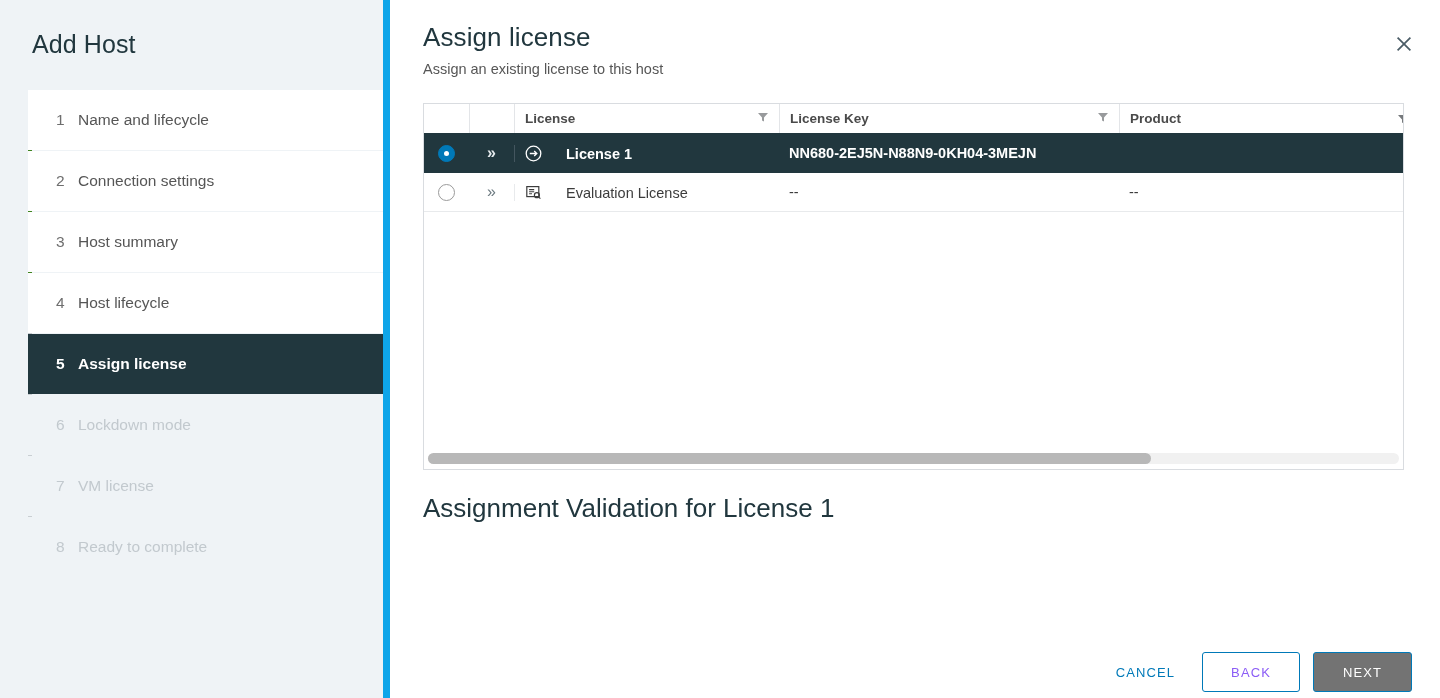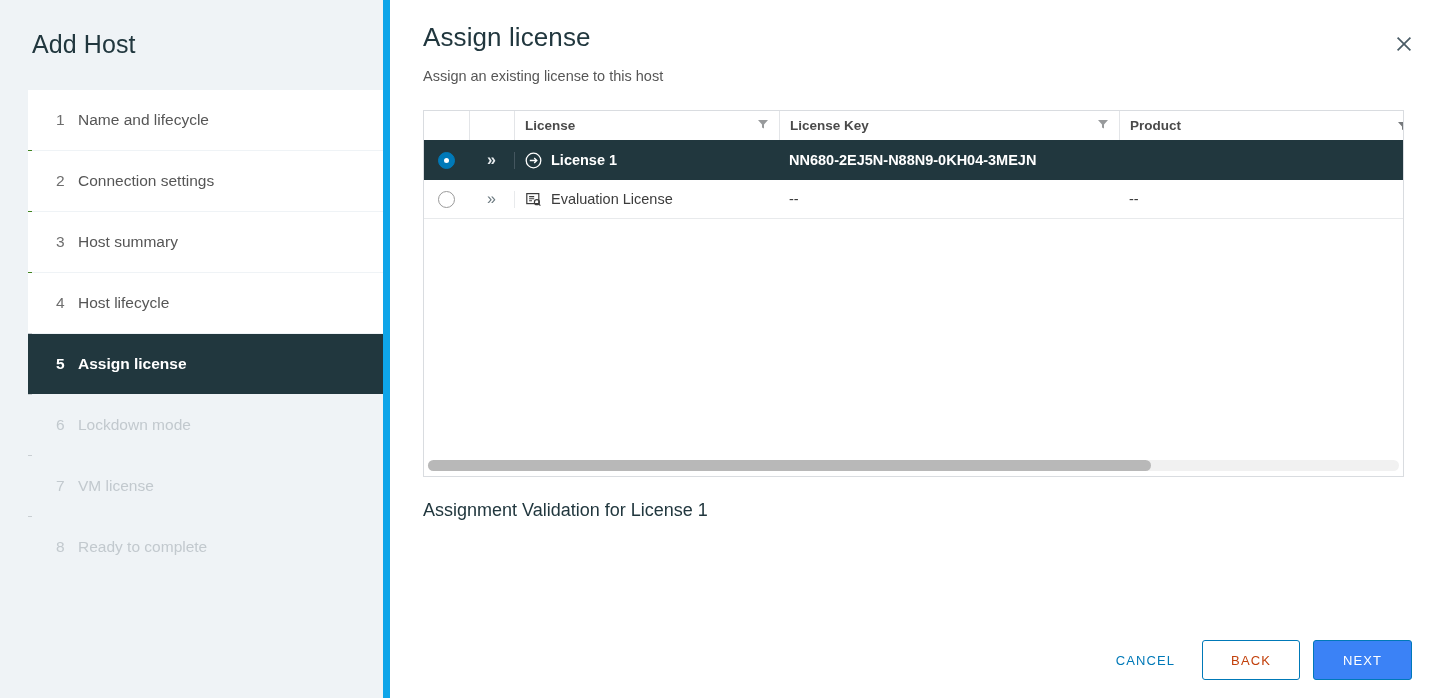--- a/index.html
+++ b/index.html
@@ -86,21 +86,21 @@
   }
   .main-title {
     font-size: 26px;
     font-weight: 400;
     color: #21373e;
     letter-spacing: .1px;
   }
   .main-sub {
     font-size: 14.5px;
     color: #565656;
-    margin-top: 15px;
+    margin-top: 8px;
   }
   .close-btn {
     position: absolute;
     top: 31px; right: 22px;
     width: 28px; height: 28px;
     display: flex; align-items: center; justify-content: center;
     cursor: pointer;
     background: none; border: none;
   }
 
@@ -168,21 +168,21 @@
   }
   .td {
     display: flex;
     align-items: center;
     padding: 0 8px 0 10px;
     overflow: hidden;
     white-space: nowrap;
   }
   .td-sel  { flex: 0 0 45px; justify-content: center; padding: 0; }
   .td-exp  { flex: 0 0 45px; justify-content: center; padding: 0; }
-  .td-lic  { flex: 0 0 265px; border-left: 1px solid #e8eaec; gap: 9px; }
+  .td-lic  { flex: 0 0 265px; border-left: 1px solid #e8eaec; gap: 24px; align-items: flex-end; }
   .tr.selected .td-lic { border-left: 1px solid #44565f; }
   .td-key  { flex: 0 0 340px; }
   .td-prod { flex: 1 1 auto; }
 
   .radio {
     width: 17px; height: 17px;
     border-radius: 50%;
     border: 1px solid #9a9a9a;
     background: #ffffff;
     display: flex; align-items: center; justify-content: center;
@@ -231,41 +231,41 @@
     justify-content: space-between;
     padding: 0 12px 0 11px;
     background: #ffffff;
   }
   .col-picker { cursor: pointer; display: flex; align-items: center; }
   .item-count { font-size: 13px; color: #565656; }
 
   
   .valid-title {
     margin: 23px 0 0 33px;
-    font-size: 18px;
+    font-size: 26px;
     font-weight: 400;
     color: #21373e;
   }
   .valid-box {
     margin: 13px 30px 0 33px;
     width: 981px;
     height: 59px;
     border: 1px solid #d9dce0;
     display: flex;
     align-items: flex-start;
     padding: 11px 0 0 14px;
     gap: 10px;
   }
   .valid-msg { font-size: 14.5px; color: #3c3c3c; padding-top: 1px; }
 
   
   .footer {
     position: absolute;
     right: 28px;
-    bottom: 18px;
+    bottom: 6px;
     display: flex;
     align-items: center;
     gap: 13px;
   }
   .btn {
     font-family: "Liberation Sans", sans-serif;
     font-size: 13px;
     letter-spacing: 1.1px;
     cursor: pointer;
     height: 40px;
@@ -273,25 +273,25 @@
   }
   .btn-link {
     background: none;
     border: none;
     color: #0079b8;
     padding: 0 14px;
   }
   .btn-outline {
     background: #ffffff;
     border: 1px solid #0079b8;
-    color: #c2410c;
+    color: #8b5cf6;
     padding: 0 28px;
   }
   .btn-primary {
-    background: #3b82f6;
+    background: #737373;
     border: 1px solid #0079b8;
     color: #ffffff;
     padding: 0 29px;
   }
 </style>
 </head>
 <body>
 
 <div class="wizard">
 

